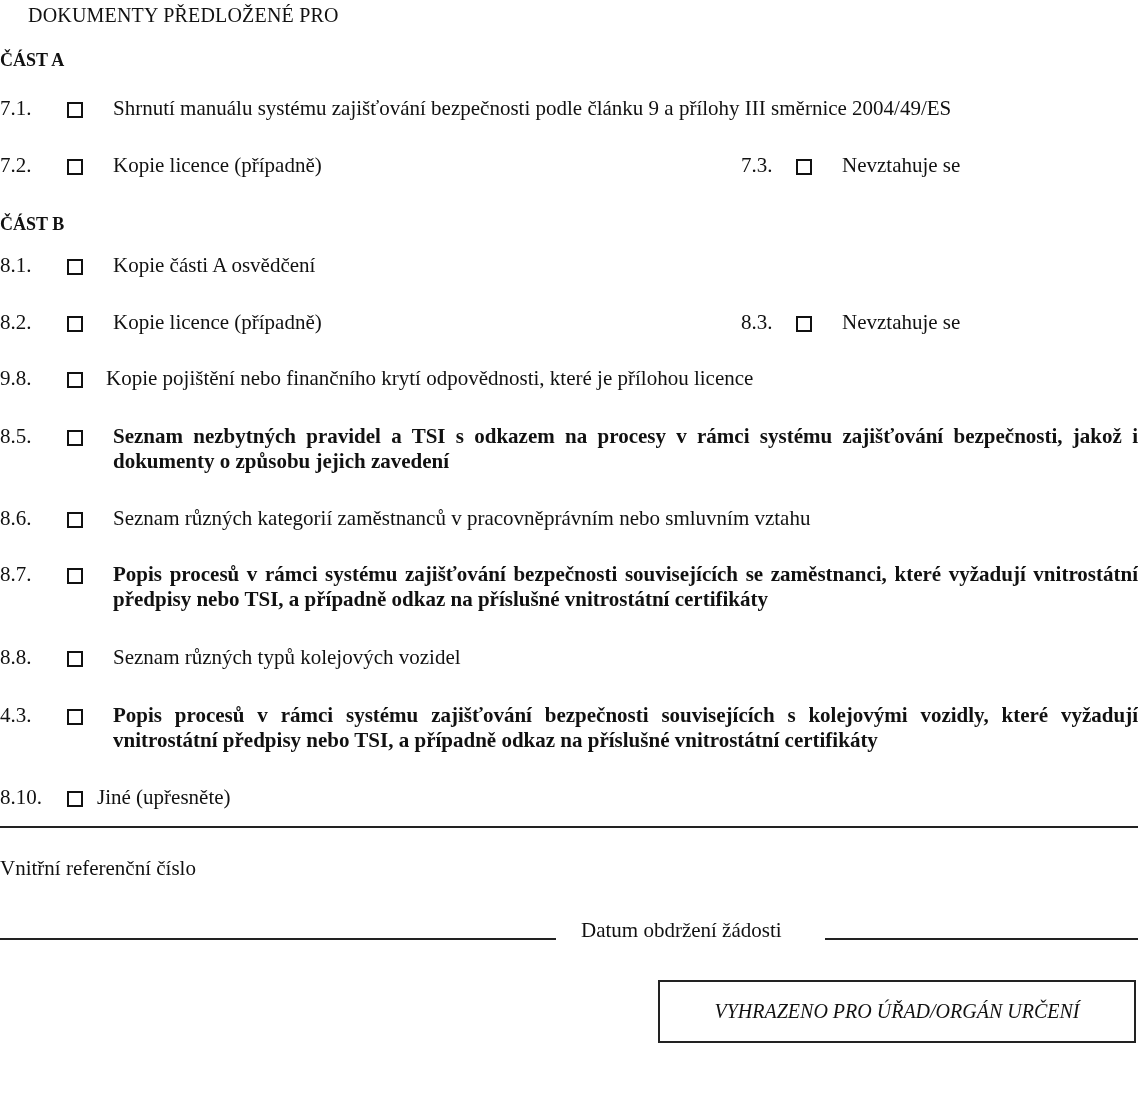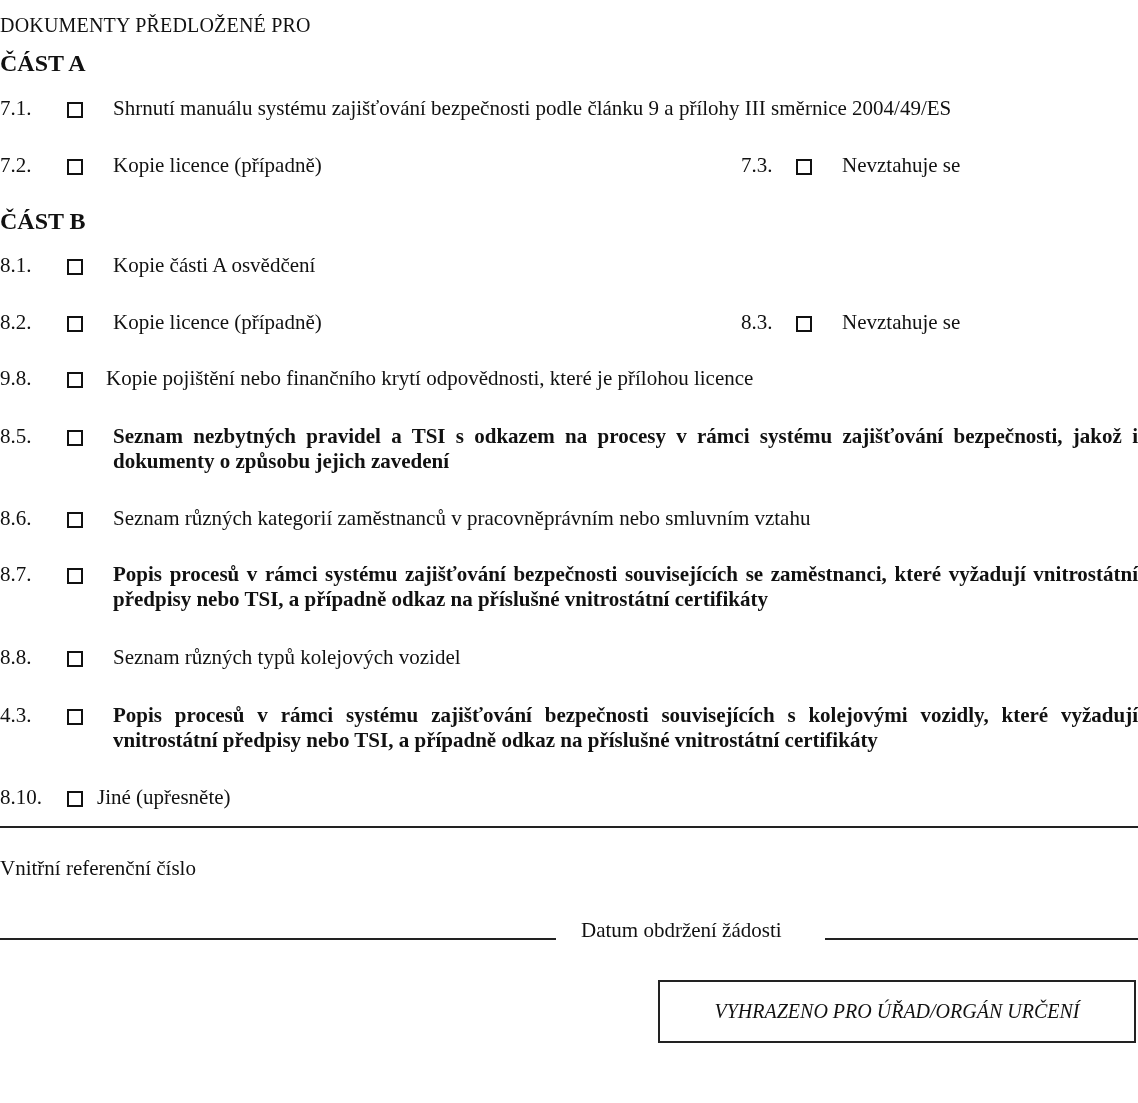--- a/index.html
+++ b/index.html
@@ -2,22 +2,22 @@
 <html><head>
   <meta charset="utf-8">
   <style>
     html, body { margin: 0; padding: 0; background: #ffffff; }
     body {
       width: 1138px; height: 1103px; position: relative; overflow: hidden;
       font-family: "Liberation Serif", "DejaVu Serif", serif;
       color: #111111; font-size: 21px;
     }
     .abs { position: absolute; white-space: nowrap; }
-    .doc-title { left: 0; top: 14px; font-size: 20px; letter-spacing: 0.2px; }
-    .section-heading { left: 0; font-weight: bold; font-size: 24px; }
+    .doc-title { left: 0; top: 4px; font-size: 20px; letter-spacing: 0.2px; padding-left: 28px; }
+    .section-heading { left: 0; font-weight: bold; font-size: 18px; }
     .num { position: absolute; }
     .cb {
       position: absolute; width: 16px; height: 16px;
       border: 2px solid #111; box-sizing: border-box; background: #fff; cursor: pointer;
     }
     .txt { position: absolute; line-height: 25px; }
     .justify { width: 1025px; text-align: justify; text-align-last: left; white-space: normal; font-weight: bold; }
     .rule { position: absolute; height: 0; border-top: 2px solid #222; }
     .reserved-box {
       position: absolute; left: 658px; top: 980px; width: 478px; height: 63px;
@@ -45,21 +45,21 @@
     <span class="cb" style="left:67px;top:159px"></span>
     <span class="txt abs" style="left:113px;top:153px">Kopie licence (případně)</span>
   </div>
 
   <div>
     <span class="num" style="left:741px;top:153px">7.3.</span>
     <span class="cb" style="left:796px;top:159px"></span>
     <span class="txt abs" style="left:842px;top:153px">Nevztahuje se</span>
   </div>
 
-  <div class="abs section-heading" style="top:208px">ČÁST B</div>
+  <div class="abs section-heading" style="top:214px">ČÁST B</div>
 
   <div>
     <span class="num" style="left:0;top:253px">8.1.</span>
     <span class="cb" style="left:67px;top:259px"></span>
     <span class="txt abs" style="left:113px;top:253px">Kopie části A osvědčení</span>
   </div>
 
   <div>
     <span class="num" style="left:0;top:310px">8.2.</span>
     <span class="cb" style="left:67px;top:316px"></span>

